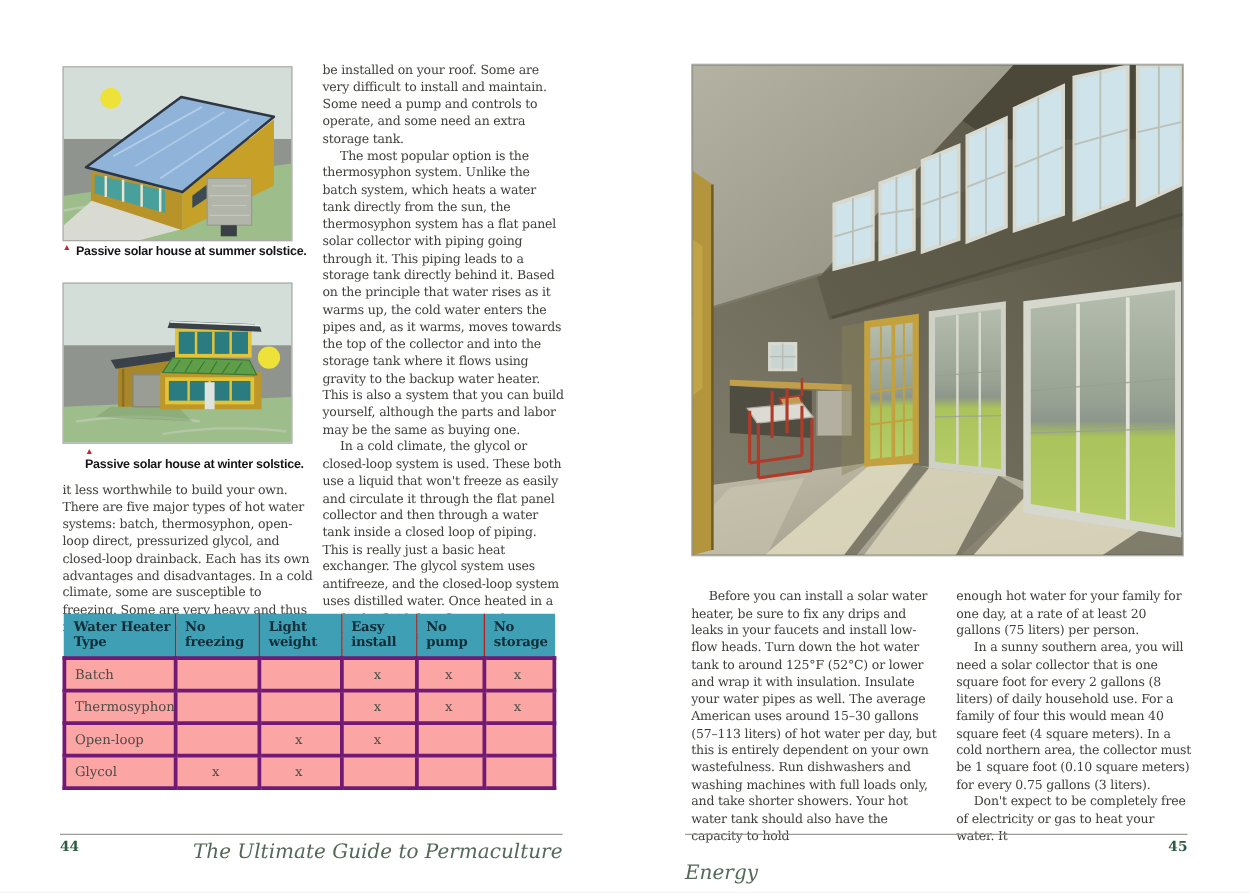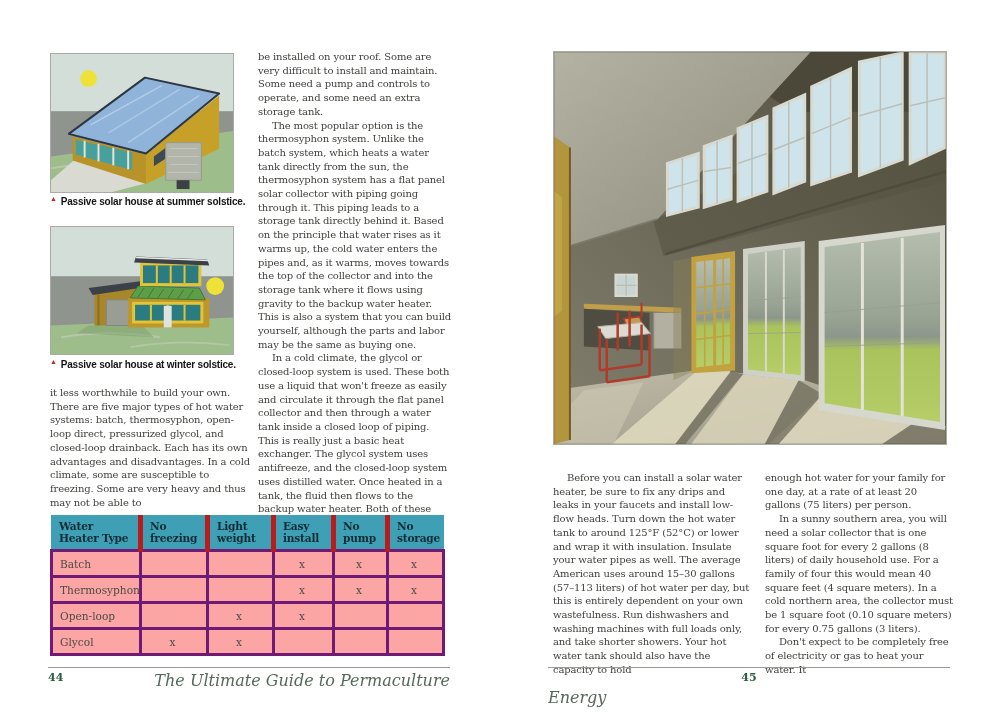--- a/index.html
+++ b/index.html
@@ -17,21 +17,21 @@
   .fig{border:1px solid #a9aba6;background:#d5dfda;box-sizing:border-box;}
   .fig svg{display:block;width:100%;height:100%;}
   .caption{display:flex;align-items:flex-start;font-family:"Liberation Sans",sans-serif;
            font-weight:700;font-size:10px;color:#151515;letter-spacing:-0.2px;}
   .cap-marker{color:#c2272d;font-size:7px;margin-right:4px;line-height:1;transform:translateY(-1px);}
 
   
   table.wh{border-collapse:collapse;table-layout:fixed;width:392px;
            font-size:10.6px;color:#4c4b45;border-bottom:3px solid #3f9fb4;}
   table.wh th{background:#3f9fb4;color:#122d37;font-weight:700;text-align:left;
-              font-size:10.6px;padding:5px 3px 5px 7px;border-left:5px solid #b91c1c;
+              font-size:10.6px;padding:5px 3px 5px 7px;border-left:1px solid #b91c1c;
               letter-spacing:-0.2px;}
   table.wh th:first-child{border-left:1px solid #3f9fb4;}
   table.wh td{border:3px solid #701a75;padding:4px 3px 4px 7px;height:15px;background:#fca5a5;}
   table.wh td.mark{text-align:center;padding-left:0;}
 
   
   .rule{border-top:1px solid #9b9b97;height:0;}
   .folio{font-weight:700;font-size:11px;color:#2d5c41;}
   .running{font-style:italic;font-size:16px;color:#55695b;}
 </style>
@@ -104,36 +104,36 @@
 
       <rect x="90" y="36" width="62" height="24" fill="#e3c437"></rect>
       <rect x="93" y="39" width="56" height="18" fill="#2a7c80"></rect>
       <line x1="107" y1="39" x2="107" y2="57" stroke="#e3c437" stroke-width="2"></line>
       <line x1="121" y1="39" x2="121" y2="57" stroke="#e3c437" stroke-width="2"></line>
       <line x1="135" y1="39" x2="135" y2="57" stroke="#e3c437" stroke-width="2"></line>
       <polygon points="86,30 158,33 160,39 84,36" fill="#3a4148"></polygon>
       <line x1="86" y1="31" x2="159" y2="34" stroke="#e8eae6" stroke-width="1.5"></line>
     </svg>
   </div>
-  <div class="abs caption" style="left:50px;top:359px;width:250px;">
+  <div class="abs caption" style="left:68px;top:359px;width:250px;flex-direction:column;">
     <span class="cap-marker">▲</span>
     <span>Passive solar house at winter solstice.</span>
   </div>
 
   <div class="abs bodytext" style="left:50px;top:386px;width:202px;">
       <p>it less worthwhile to build your own. There are five major types of hot water systems: batch, thermosyphon, open-loop direct, pressurized glycol, and closed-loop drainback. Each has its own advantages and disadvantages. In a cold climate, some are susceptible to freezing. Some are very heavy and thus may not be able to</p>
     </div>
 
   <div class="abs bodytext indent-rest" style="left:258px;top:50px;width:193px;">
       <p>be installed on your roof. Some are very difficult to install and maintain. Some need a pump and controls to operate, and some need an extra storage tank.</p>
       <p>The most popular option is the thermosyphon system. Unlike the batch system, which heats a water tank directly from the sun, the thermosyphon system has a flat panel solar collector with piping going through it. This piping leads to a storage tank directly behind it. Based on the principle that water rises as it warms up, the cold water enters the pipes and, as it warms, moves towards the top of the collector and into the storage tank where it flows using gravity to the backup water heater. This is also a system that you can build yourself, although the parts and labor may be the same as buying one.</p>
       <p>In a cold climate, the glycol or closed-loop system is used.  These both use a liquid that won't freeze as easily and circulate it through the flat panel collector and then through a water tank inside a closed loop of piping. This is really just a basic heat exchanger. The glycol system uses antifreeze, and the closed-loop system uses distilled water. Once heated in a tank, the fluid then flows to the backup water heater. Both of these need pumps to operate, but they can be used in extremely cold climates.</p>
     </div>
 
-  <div class="abs" style="left:50px;top:515px;border-radius:11px;">
+  <div class="abs" style="left:50px;top:491px;border-radius:11px;">
     <table class="wh">
       <colgroup>
         <col style="width:89px">
           <col style="width:67px">
           <col style="width:66px">
         <col style="width:60px">
           <col style="width:54px">
           <col style="width:56px">
       </colgroup>
       <thead>
@@ -332,15 +332,15 @@
     </div>
 
   <div class="abs bodytext indent-rest" style="left:765px;top:471px;width:190px;">
       <p>enough hot water for your family for one day, at a rate of at least 20 gallons (75 liters) per person.</p>
       <p>In a sunny southern area, you will need a solar collector that is one square foot for every 2 gallons (8 liters) of daily household use. For a family of four this would mean 40 square feet (4 square meters). In a cold northern area, the collector must be 1 square foot (0.10 square meters) for every 0.75 gallons (3 liters).</p>
       <p>Don't expect to be completely free of electricity or gas to heat your water. It</p>
     </div>
 
   <div class="abs rule" style="left:548px;top:667px;width:402px;"></div>
   <div class="abs running" style="left:548px;top:688px;">Energy</div>
-  <div class="abs folio" style="left:548px;top:671px;width:402px;text-align:center;">45</div>
+  <div class="abs folio" style="left:548px;top:671px;width:402px;text-align:right;">45</div>
 
 </div>
 
 </body></html>

